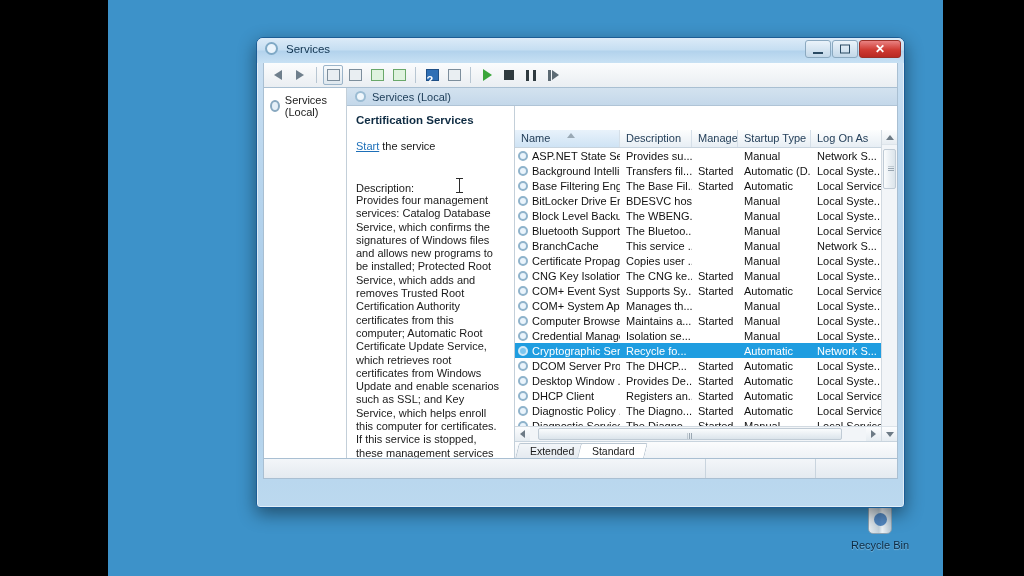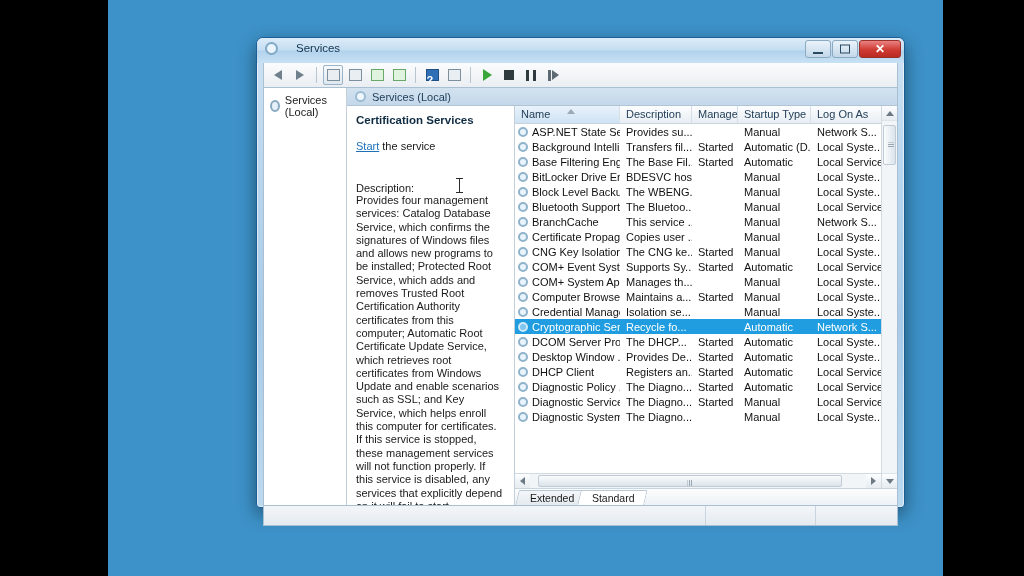--- a/index.html
+++ b/index.html
@@ -99,21 +99,21 @@
     padding: 0;
   }
   #titlebar {
     height: 25px;
     position: relative;
     border-radius: 6px 6px 0 0;
     background: linear-gradient(to bottom,#dcebf8 0%,#c5def2 48%,#b2d2ec 52%,#c8e1f4 100%);
   }
   .title-left {
     position: absolute; left: 8px; top: 4px;
-    display: flex; gap: 18px;
+    display: flex; align-items: center; gap: 8px;
     font-size: 11.5px; color: #10334f;
   }
   .tb-ico {
     width: 13px; height: 13px;
     border: 2px solid #7fa9c6;
     border-radius: 50%;
     background: #eaf4fc;
   }
   .win-btns {
     position: absolute; right: 3px; top: 2px;
@@ -182,21 +182,21 @@
   .pause-s { width:10px;height:11px;background:
      linear-gradient(to right,#2f3a3f 0 3px, transparent 3px 7px, #2f3a3f 7px 10px); }
   .resume-s { position:relative; width:11px;height:11px; }
   .resume-s::before{content:"";position:absolute;left:0;top:0;width:3px;height:11px;background:#5c6a73;}
   .resume-s::after{content:"";position:absolute;left:4px;top:0;width:0;height:0;border-top:5.5px solid transparent;border-bottom:5.5px solid transparent;border-left:7px solid #5c6a73;}
   .qmark { color:#fff; font-size:11px; font-weight:bold; line-height:1; }
 
   
   #content {
     margin: 0 6px 0 6px;
-    height: 419px;
+    height: 372px;
     display: flex;
     border: 1px solid #a9bfd2;
     background: #fff;
   }
   #tree {
     width: 105px;
     background: #fff;
     border-right: 1px solid #c3cfd9;
     padding-top: 4px;
   }
@@ -255,21 +255,21 @@
     left: 109px; top: 72px;
     width: 7px; height: 15px;
     pointer-events: none;
   }
   #ibeam::before{content:"";position:absolute;left:3px;top:0;width:1px;height:15px;background:#2b2b2b;}
   #ibeam::after{content:"";position:absolute;left:0;top:0;width:7px;height:1px;background:#2b2b2b;
     box-shadow:0 14px 0 #2b2b2b;}
 
   
   #listpane { flex:1; display:flex; flex-direction:column; min-width:0; background:#fff; }
-  #listwrap { flex:1; display:flex; min-height:0; }
+  #listwrap { flex:1; display:flex; min-height:0;margin-top:24px; }
   #listcore { flex:1; min-width:0; display:flex; flex-direction:column; }
 
   .lv-head {
     height: 18px;
     display: flex;
     background: linear-gradient(to bottom,#fdfefe,#e7eef4);
     border-bottom: 1px solid #c8d4de;
     font-size: 11px; color:#25405a;
   }
   .lv-head .cell {
@@ -409,20 +409,28 @@
     </div>
 
     <div class="desk-icon" style="left:729px; top:412px;">
       <div class="doc-icon">
         <div class="gear"></div>
         <div class="lines"></div>
       </div>
       <span>desktop</span>
     </div>
 
+    <div class="desk-icon" style="left:729px; top:494px;">
+      <div class="bin-icon">
+        <div class="bin-body"></div>
+        <div class="bin-lid"></div>
+        <div class="bin-sym"></div>
+      </div>
+      <span>Recycle Bin</span>
+    </div>
 
     <div id="win">
 
       <div id="titlebar">
         <div class="title-left">
           <span class="tb-ico"></span>
           <span>Services</span>
         </div>
         <div class="win-btns">
           <div class="wb">

